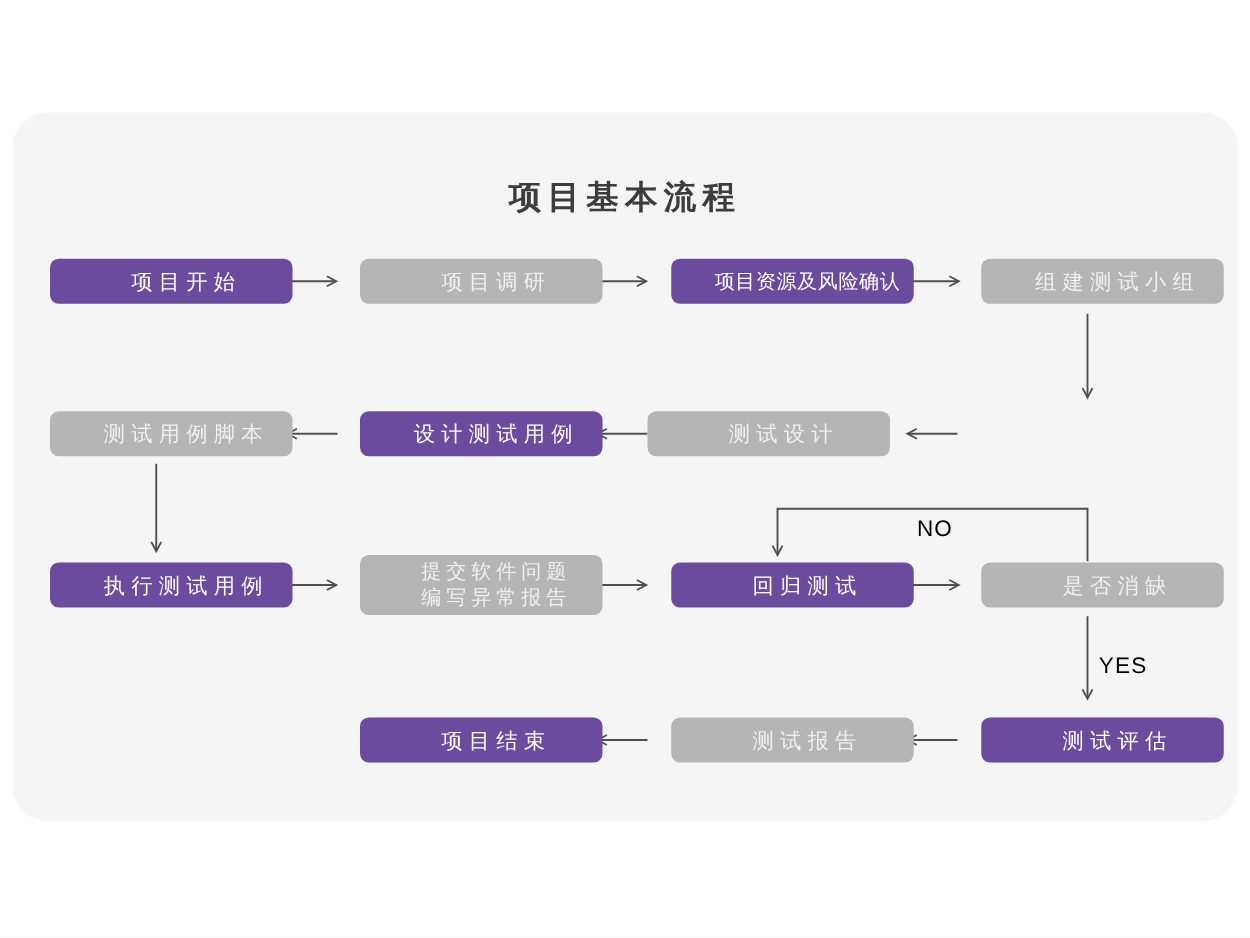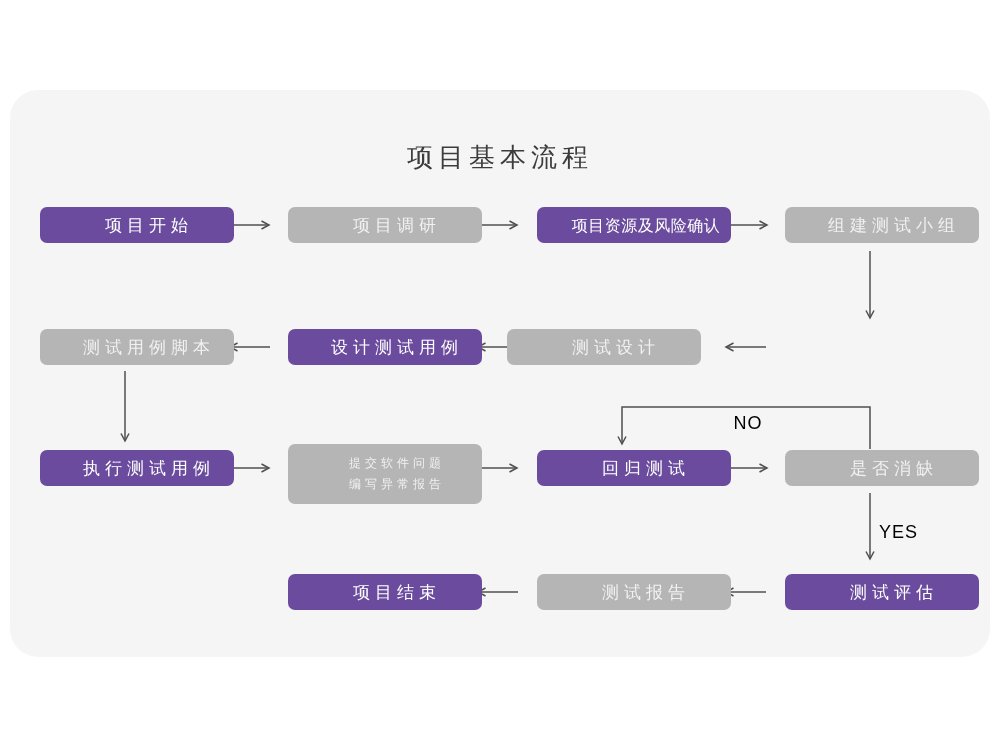--- a/index.html
+++ b/index.html
@@ -18,42 +18,42 @@
     background: #f6f5f6;
     border-radius: 28px;
   }
   .title {
     position: absolute;
     left: 0; top: 140px;
     width: 1000px;
     margin: 0;
     text-align: center;
     font-size: 26px;
-    font-weight: 400;
+    font-weight: 700;
     letter-spacing: 5px;
     color: #3c3c3c;
   }
   .node {
     position: absolute;
     width: 170px; height: 36px;
     border-radius: 7px;
     display: flex;
     align-items: center;
     justify-content: center;
     text-align: center;
     font-size: 17px;
     letter-spacing: 5px;
     white-space: pre-line;
     line-height: 21px;
     padding-left: 24px;
   }
   .node.purple { background: #6a4b9d; color: #ffffff; }
   .node.gray   { background: #b5b5b5; color: #f1f1f1; }
   .node.tight  { font-size: 16px; letter-spacing: 0.5px; }
-  .node.tall   { height: 60px; font-size: 12px; letter-spacing: 4px; }
+  .node.tall   { height: 48px; font-size: 16px; letter-spacing: 4px; }
   .arrows {
     position: absolute;
     left: 0; top: 0;
     width: 1000px; height: 750px;
     pointer-events: none;
   }
   .edge-label {
     position: absolute;
     font-size: 18px;
     color: #000000;
@@ -95,21 +95,21 @@
     </g>
   </svg>
 
   <div class="node purple" style="left:40px;  top:207px;">项目开始</div>
   <div class="node gray" style="left:288px; top:207px;">项目调研</div>
   <div class="node purple tight" style="left:537px; top:207px;">项目资源及风险确认</div>
   <div class="node gray" style="left:785px; top:207px;">组建测试小组</div>
 
   <div class="node gray" style="left:40px;  top:329px;">测试用例脚本</div>
   <div class="node purple" style="left:288px; top:329px;">设计测试用例</div>
-  <div class="node gray" style="left:507px; top:329px;">测试设计</div>
+  <div class="node gray" style="left:518px; top:329px;">测试设计</div>
 
   <div class="node purple" style="left:40px;  top:450px;">执行测试用例</div>
   <div class="node gray tall" style="left:288px; top:444px;">提交软件问题
 编写异常报告</div>
   <div class="node purple" style="left:537px; top:450px;">回归测试</div>
   <div class="node purple" style="left:288px; top:574px;">项目结束</div>
 
   <div class="node gray" style="left:785px; top:450px;">是否消缺</div>
   <div class="node gray" style="left:537px; top:574px;">测试报告</div>
   <div class="node purple" style="left:785px; top:574px;">测试评估</div>

